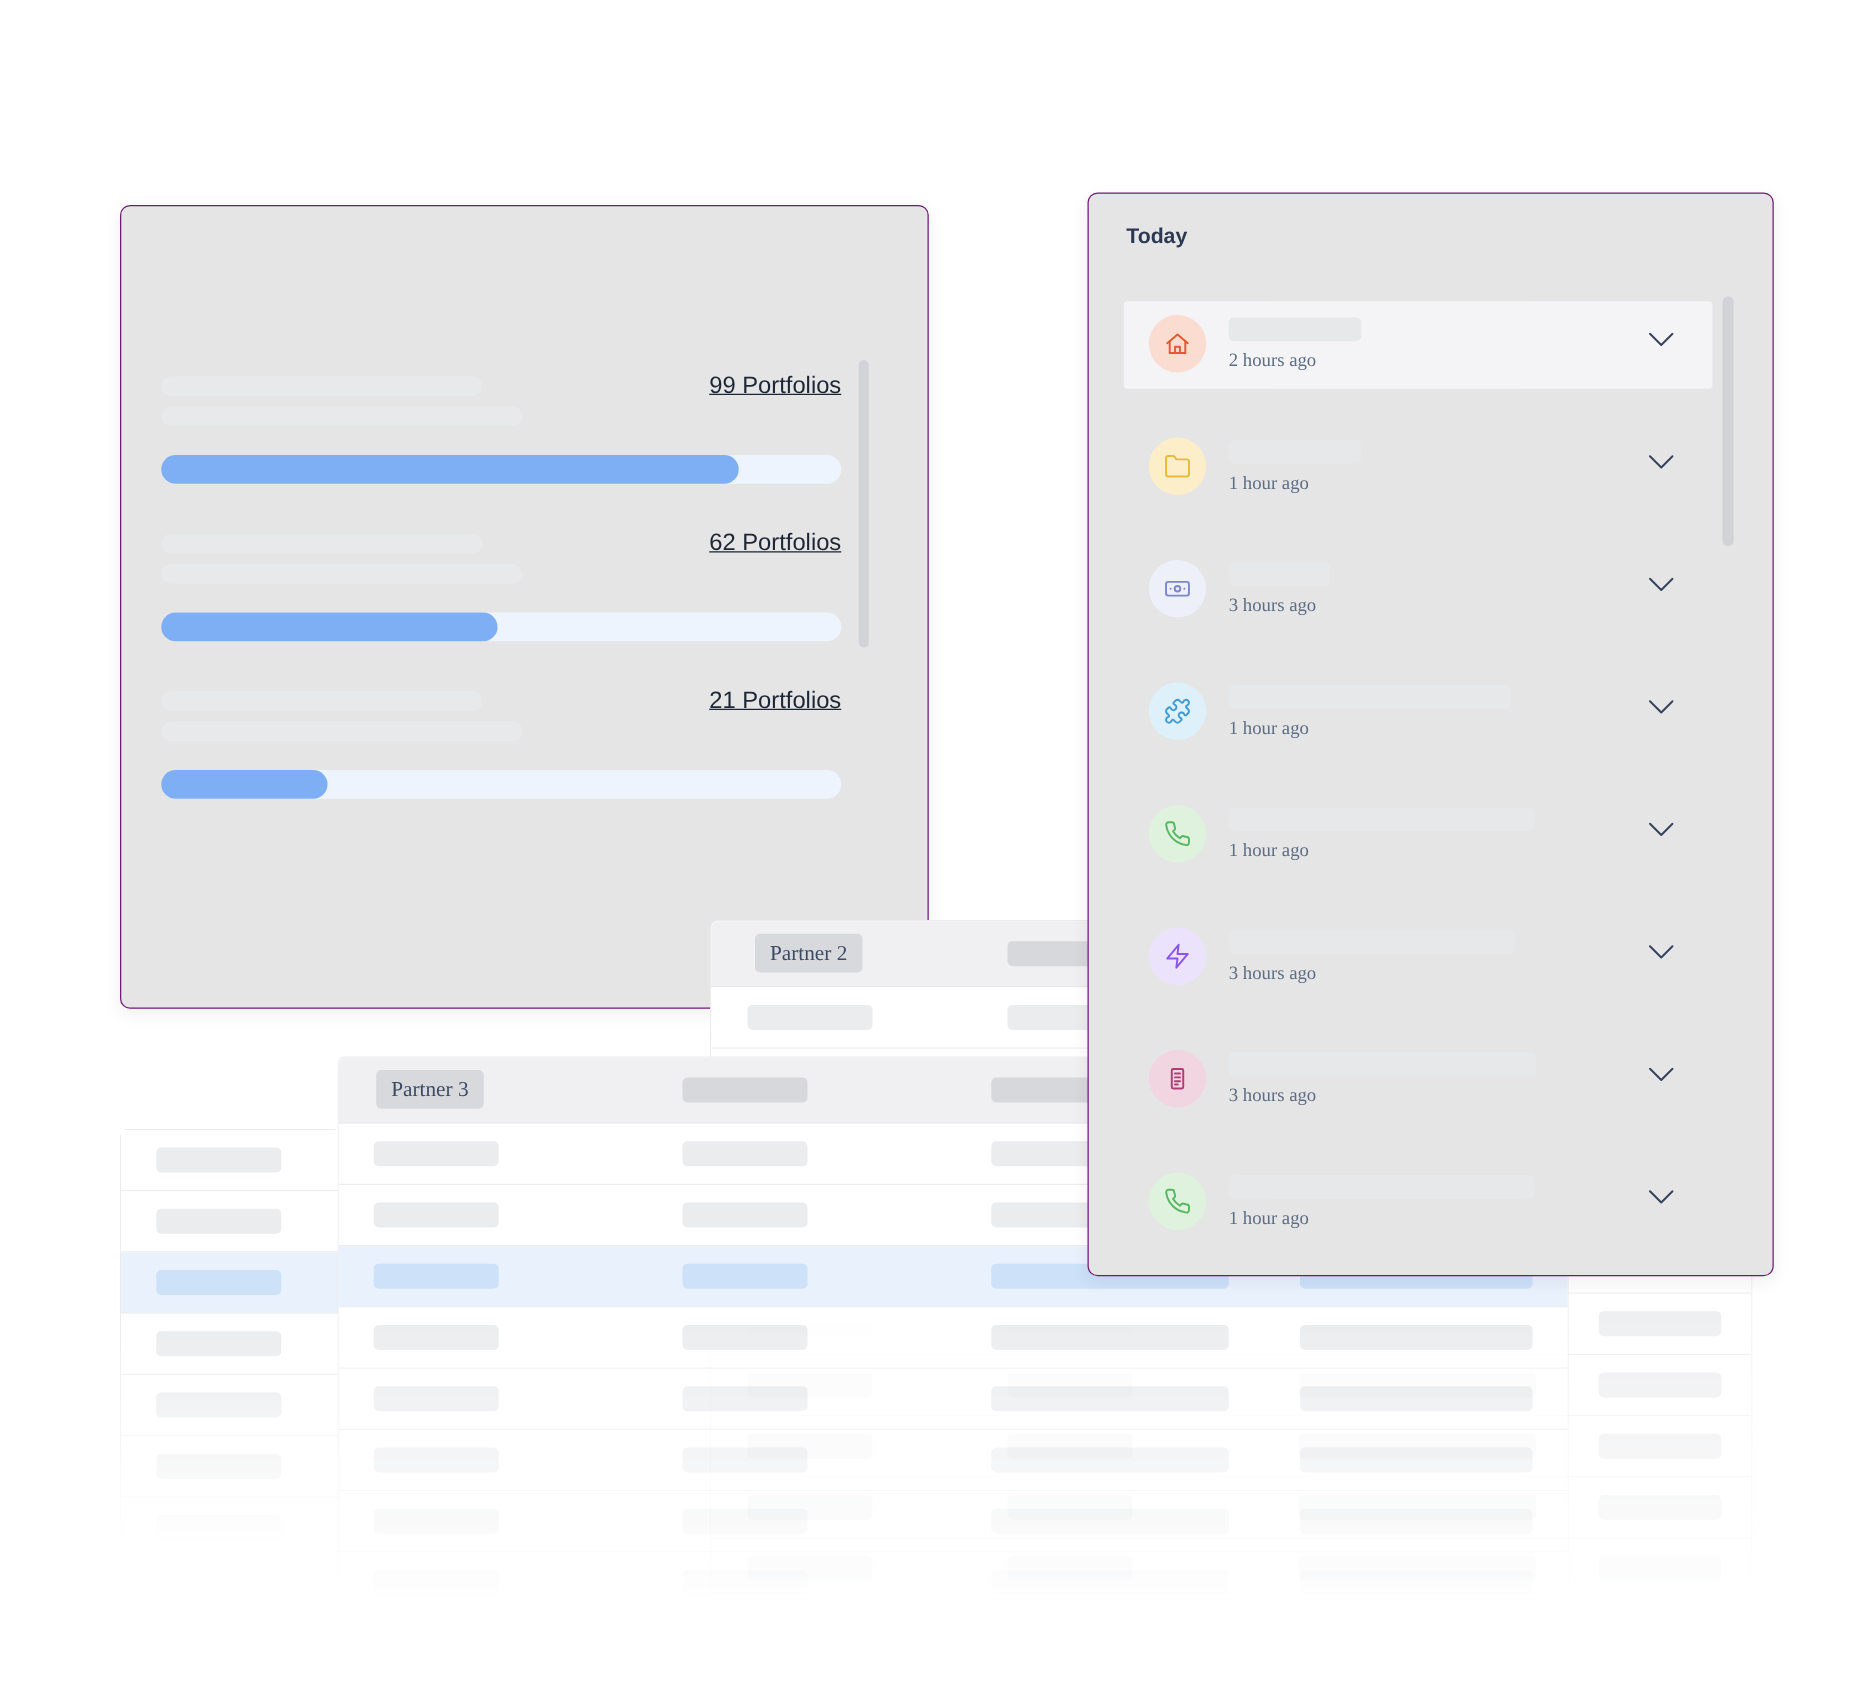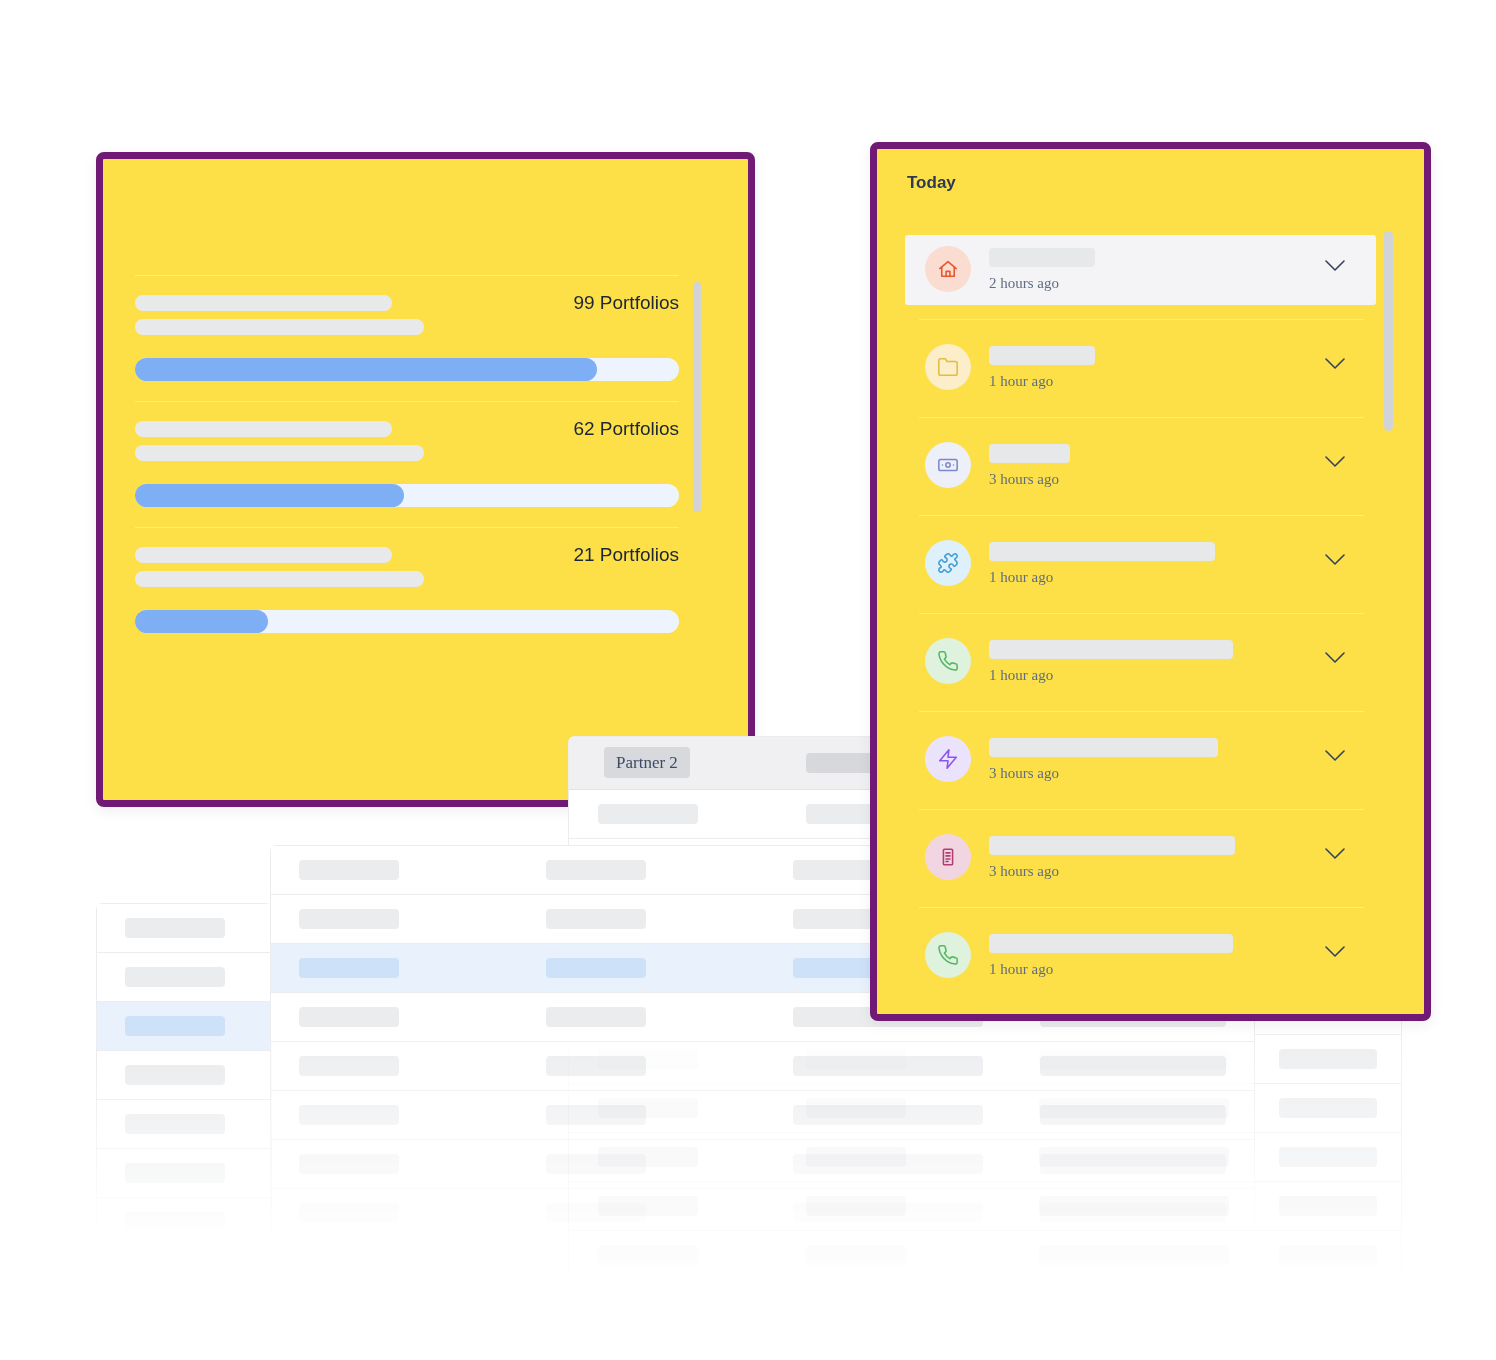--- a/index.html
+++ b/index.html
@@ -1,32 +1,32 @@
 <!DOCTYPE html>
 <html><head>
 <meta charset="utf-8">
 <style>
   html,body{margin:0;padding:0;background:#fff;}
   .canvas{position:relative;width:1496px;height:1360px;background:#ffffff;overflow:hidden;
           font-family:"Liberation Sans",sans-serif;}
 
   
-  .card{position:absolute;background:#fde047;border:7px solid #701a75;border-radius:8px;
-        box-shadow:0 4px 14px rgba(23,32,48,.07);}
+  .card{position:absolute;background:#e5e5e5;border:1px solid #701a75;border-radius:8px;
+        box-shadow:0 4px 14px rgba(23,32,48,.07);margin-top:12px;}
 
   
   .chart-card{left:96px;top:152px;width:645px;height:641px;z-index:1;overflow:hidden;}
   .chart-title{position:absolute;left:32px;top:50px;font-family:"Liberation Serif",serif;
                font-size:28px;font-weight:600;color:#2b3547;letter-spacing:-.2px;}
   .chart-rows{position:absolute;left:32px;top:116px;width:544px;}
   .crow{position:relative;height:125px;border-top:1px solid #e4e5e8;}
   .ph{position:absolute;background:#e8e9eb;border-radius:8px;height:16px;}
   .crow .ph-a{left:0;top:19px;width:257px;}
   .crow .ph-b{left:0;top:43px;width:289px;}
-  .crow-label{position:absolute;right:0;top:16px;font-size:19px;color:#1c2635;}
+  .crow-label{position:absolute;right:0;top:16px;font-size:19px;color:#1c2635;text-decoration:underline;}
   .bar-track{position:absolute;left:0;top:82px;width:100%;height:23px;border-radius:12px;background:#eef4fe;}
   .bar-fill{height:100%;border-radius:12px;background:#7eaff4;}
   .chart-scrollbar{position:absolute;left:590px;top:123px;width:8px;height:230px;border-radius:4px;background:#d2d3d6;}
 
   
   .today-card{left:870px;top:142px;width:547px;height:865px;z-index:5;overflow:hidden;}
   .today-title{position:absolute;left:30px;top:24px;font-size:17px;font-weight:700;color:#2c3950;}
   .feed{position:absolute;left:28px;top:86px;width:471px;}
   .fitem{position:relative;height:98px;font-family:Liberation Serif, serif;}
   .fitem.hl::before{content:"";position:absolute;left:0;top:0;width:100%;height:70px;background:#f4f4f6;border-radius:3px;}
@@ -221,20 +221,26 @@
         <div class="trow">
         <div class="cell c1"></div>
         <div class="cell c2"></div>
         <div class="cell c3"></div>
         <div class="cell c4"></div>
       </div>
       </div>
   </div>
 
   <div class="ptable p3">
+    <div class="thead">
+      <span class="badge">Partner 3</span>
+      <div class="hcell h2"></div>
+      <div class="hcell h3"></div>
+      <div class="hcell h4"></div>
+    </div>
     <div>
 
     <div class="trow">
         <div class="cell c1"></div>
         <div class="cell c2"></div>
         <div class="cell c3"></div>
         <div class="cell c4"></div>
       </div>
         <div class="trow">
         <div class="cell c1"></div>

